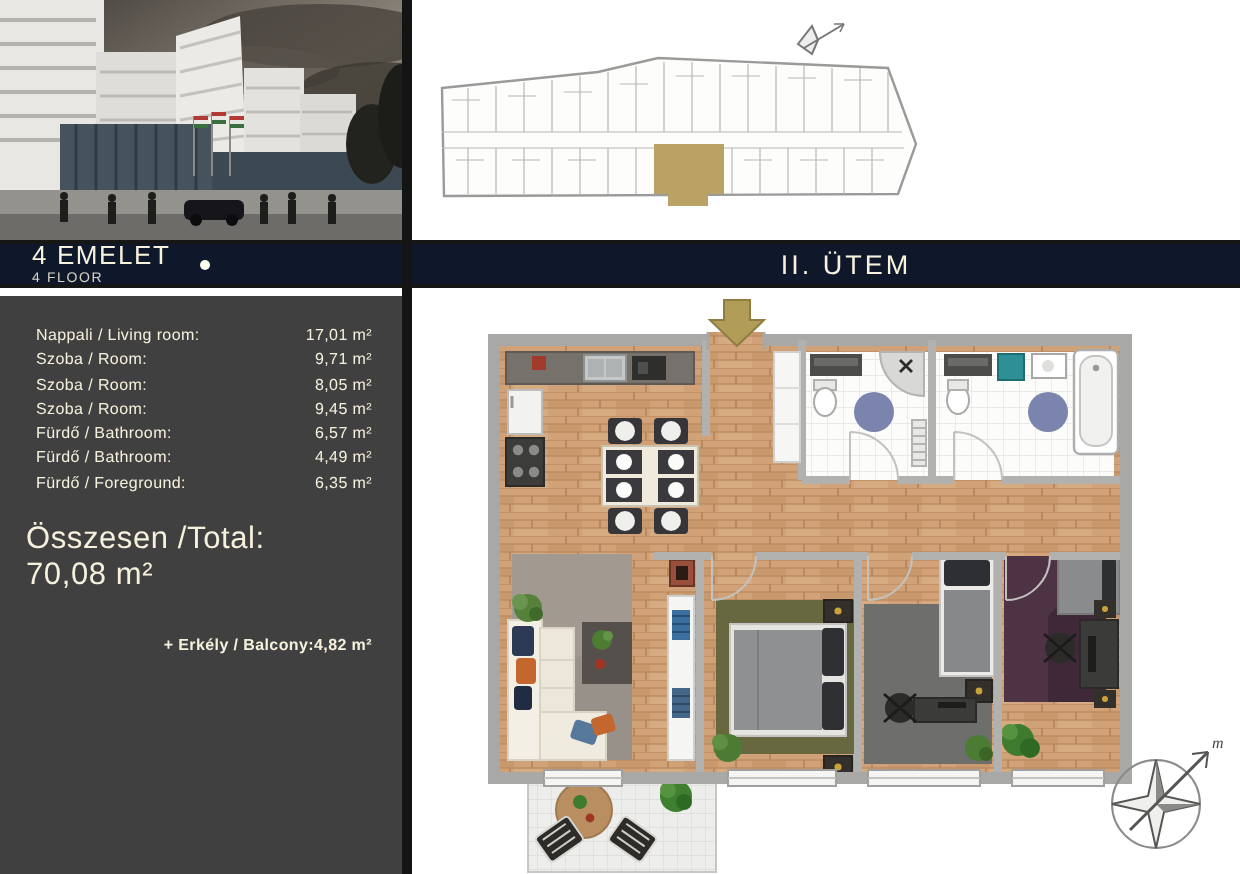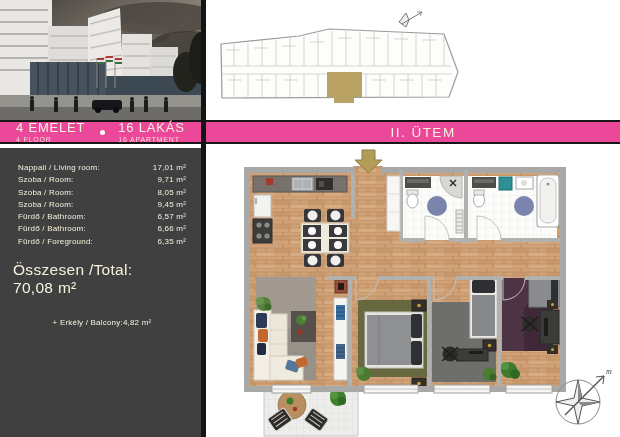--- a/index.html
+++ b/index.html
@@ -3,37 +3,37 @@
 <meta charset="utf-8">
 <style>
   html,body{margin:0;padding:0;background:#fff;}
   .page{position:relative;width:620px;height:437px;background:#fff;overflow:hidden;
         font-family:"Liberation Sans",sans-serif;}
   
   .photo-wrap{position:absolute;left:0;top:0;width:203px;height:120px;overflow:hidden;background:#6b675f;}
   
   .siteplan-wrap{position:absolute;left:206px;top:0;width:414px;height:120px;background:#ffffff;}
   
-  .band{position:absolute;top:120px;height:24px;background:#ec4899;box-sizing:border-box;
+  .band{position:absolute;top:120px;height:24px;background:#0f172a;box-sizing:border-box;
         border-top:2px solid #161616;border-bottom:2px solid #161616;color:#f7f2de;}
   .band-left{left:0;width:202px;display:flex;align-items:center;padding-left:16px;}
   .band-right{left:206px;width:414px;display:flex;align-items:center;justify-content:center;
         font-size:13.5px;letter-spacing:1.5px;padding-left:20px;}
   .hdr-block{line-height:1;}
   .hdr-primary{font-size:13px;letter-spacing:.8px;}
   .hdr-secondary{font-size:7px;letter-spacing:.8px;opacity:.85;margin-top:2px;}
   .hdr-dot{width:5px;height:5px;border-radius:50%;background:#fdfbf0;margin:0 13px 0 15px;flex:0 0 auto;}
   
   .sidebar{position:absolute;left:0;top:148px;width:202px;height:322px;background:#404040;color:#f6f1dd;}
   #room-rows{list-style:none;margin:14px 0 0;padding:0 16px 0 18px;}
   #room-rows li{display:flex;justify-content:space-between;font-size:8px;line-height:12.3px;letter-spacing:.2px;}
   .total-row{display:flex;justify-content:space-between;align-items:baseline;
         padding:0 15px 0 13px;margin-top:13px;font-size:15.5px;letter-spacing:.3px;flex-direction:column;}
-  .balcony-row{display:flex;justify-content:center;padding:0 16px 0 18px;margin-top:21px;
-        font-size:8px;letter-spacing:.2px;}
+  .balcony-row{display:flex;justify-content:flex-end;padding:0 16px 0 18px;margin-top:21px;
+        font-size:8px;letter-spacing:.2px;font-weight:bold;}
   
   .vline{position:absolute;left:201px;top:0;width:5px;height:437px;background:#141414;}
   
   .main{position:absolute;left:206px;top:148px;width:414px;height:289px;background:#fff;}
   svg{display:block;}
 </style>
 </head>
 <body>
 
 <div class="page">
@@ -149,24 +149,20 @@
       </g>
     </svg>
   </div>
 
   <div class="band band-left">
     <div class="hdr-block">
       <div class="hdr-primary">4 EMELET</div>
       <div class="hdr-secondary">4  FLOOR</div>
     </div>
     <div class="hdr-dot"></div>
-    <div class="hdr-block">
-      <div class="hdr-primary">16 LAKÁS</div>
-      <div class="hdr-secondary">16  APARTMENT</div>
-    </div>
   </div>
   <div class="band band-right">
     <span>II. ÜTEM</span>
   </div>
 
   <div class="sidebar">
     <ul id="room-rows">
         <li>
           <span>Nappali / Living room:</span>
           <span>17,01 m²</span>
@@ -182,21 +178,21 @@
         <li>
           <span>Szoba / Room:</span>
           <span>9,45 m²</span>
         </li>
         <li>
           <span>Fürdő / Bathroom:</span>
           <span>6,57 m²</span>
         </li>
         <li>
           <span>Fürdő / Bathroom:</span>
-          <span>6,66 m²</span>
+          <span>4,49 m²</span>
         </li>
         <li>
           <span>Fürdő / Foreground:</span>
           <span>6,35 m²</span>
         </li>
       </ul>
     <div class="total-row">
       <span>Összesen /Total:</span>
       <span>70,08 m²</span>
     </div>

